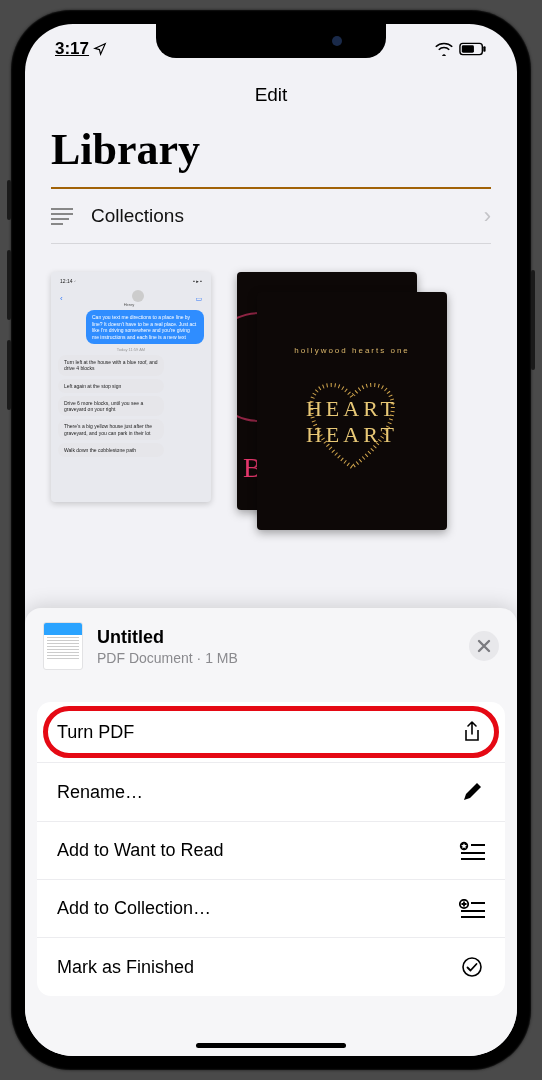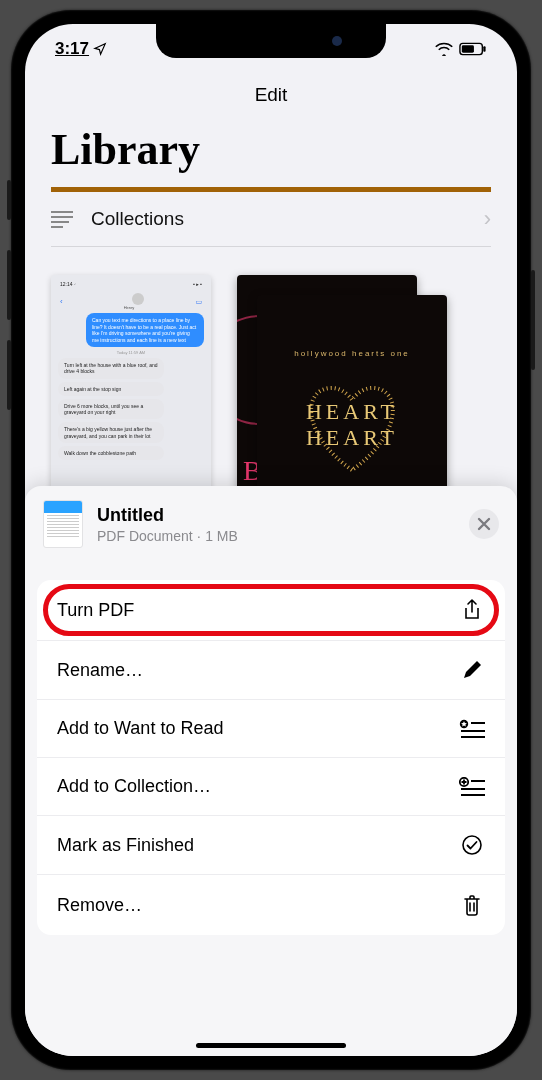--- a/index.html
+++ b/index.html
@@ -71,21 +71,21 @@
       padding: 16px 26px 8px;
     }
     .edit-link { color:#000; font-size:19px; font-weight:400; }
     .title-row { padding: 10px 26px 12px; }
     .title {
       font-family: Georgia, "Times New Roman", serif;
       font-size: 44px; font-weight: 700; color:#000;
     }
     .collections-row {
       margin: 0 26px;
-      border-top:5px solid #a16207;
+      border-top:2px solid #a16207;
       border-bottom:1px solid #d6d6da;
       padding: 14px 0;
       display:flex; align-items:center; gap:18px;
     }
     .list-icon { display:flex; flex-direction:column; gap:3px; }
     .list-icon span { height:2px; background:#888; display:block; }
     .list-icon span:nth-child(1){width:22px;}
     .list-icon span:nth-child(2){width:22px;}
     .list-icon span:nth-child(3){width:18px;}
     .list-icon span:nth-child(4){width:12px;}
@@ -131,21 +131,21 @@
       flex-direction:column;
     }
     .heart svg { position:absolute; inset:0; }
     .ht-title { font-family: Georgia, serif; font-size:22px; letter-spacing:4px; color:#e8c876; line-height:1.15; z-index:1; text-align:center; }
     .red-b { position:absolute; left:6px; bottom:26px; color:#e5376c; font-size:28px; font-family:Georgia,serif; }
     .red-ring { position:absolute; left:-32px; top:40px; width:110px;height:110px; border-radius:50%; border:2px solid #e5376c; opacity:.6;}
 
     
     .sheet {
       position:absolute; left:0; right:0; bottom:0;
-      height: 570px;
+      height: 448px;
       background:#f6f6f8;
       border-top-left-radius:16px;
       border-top-right-radius:16px;
       box-shadow: 0 -2px 20px rgba(0,0,0,.15);
     }
     .sheet-header {
       display:flex; align-items:center; gap:14px;
       padding: 14px 18px 20px;
     }
     .doc-thumb {
@@ -355,26 +355,18 @@
         </div>
         <div class="action-row">
           <span>Mark as Finished</span>
           <span class="action-icon">
             <svg width="22" height="22" viewBox="0 0 22 22">
                 <circle cx="11" cy="11" r="9" fill="none" stroke="#000" stroke-width="1.6"></circle>
                 <path d="M6.5 11.5 L9.5 14.5 L15.5 8" fill="none" stroke="#000" stroke-width="1.8" stroke-linecap="round" stroke-linejoin="round"></path>
               </svg>
           </span>
         </div>
-        <div class="action-row">
-          <span>Remove…</span>
-          <span class="action-icon">
-            <svg width="20" height="24" viewBox="0 0 20 24">
-                <path d="M3 6 H17 M5 6 V20 a2 2 0 0 0 2 2 h6 a2 2 0 0 0 2-2 V6 M8 6 V4 a1 1 0 0 1 1-1 h2 a1 1 0 0 1 1 1 V6 M8 10 V18 M12 10 V18" fill="none" stroke="#000" stroke-width="1.6" stroke-linecap="round"></path>
-              </svg>
-          </span>
-        </div>
       </div>
 
       <div class="home-indicator"></div>
     </div>
   </div>
 </div>
 
 </body></html>

